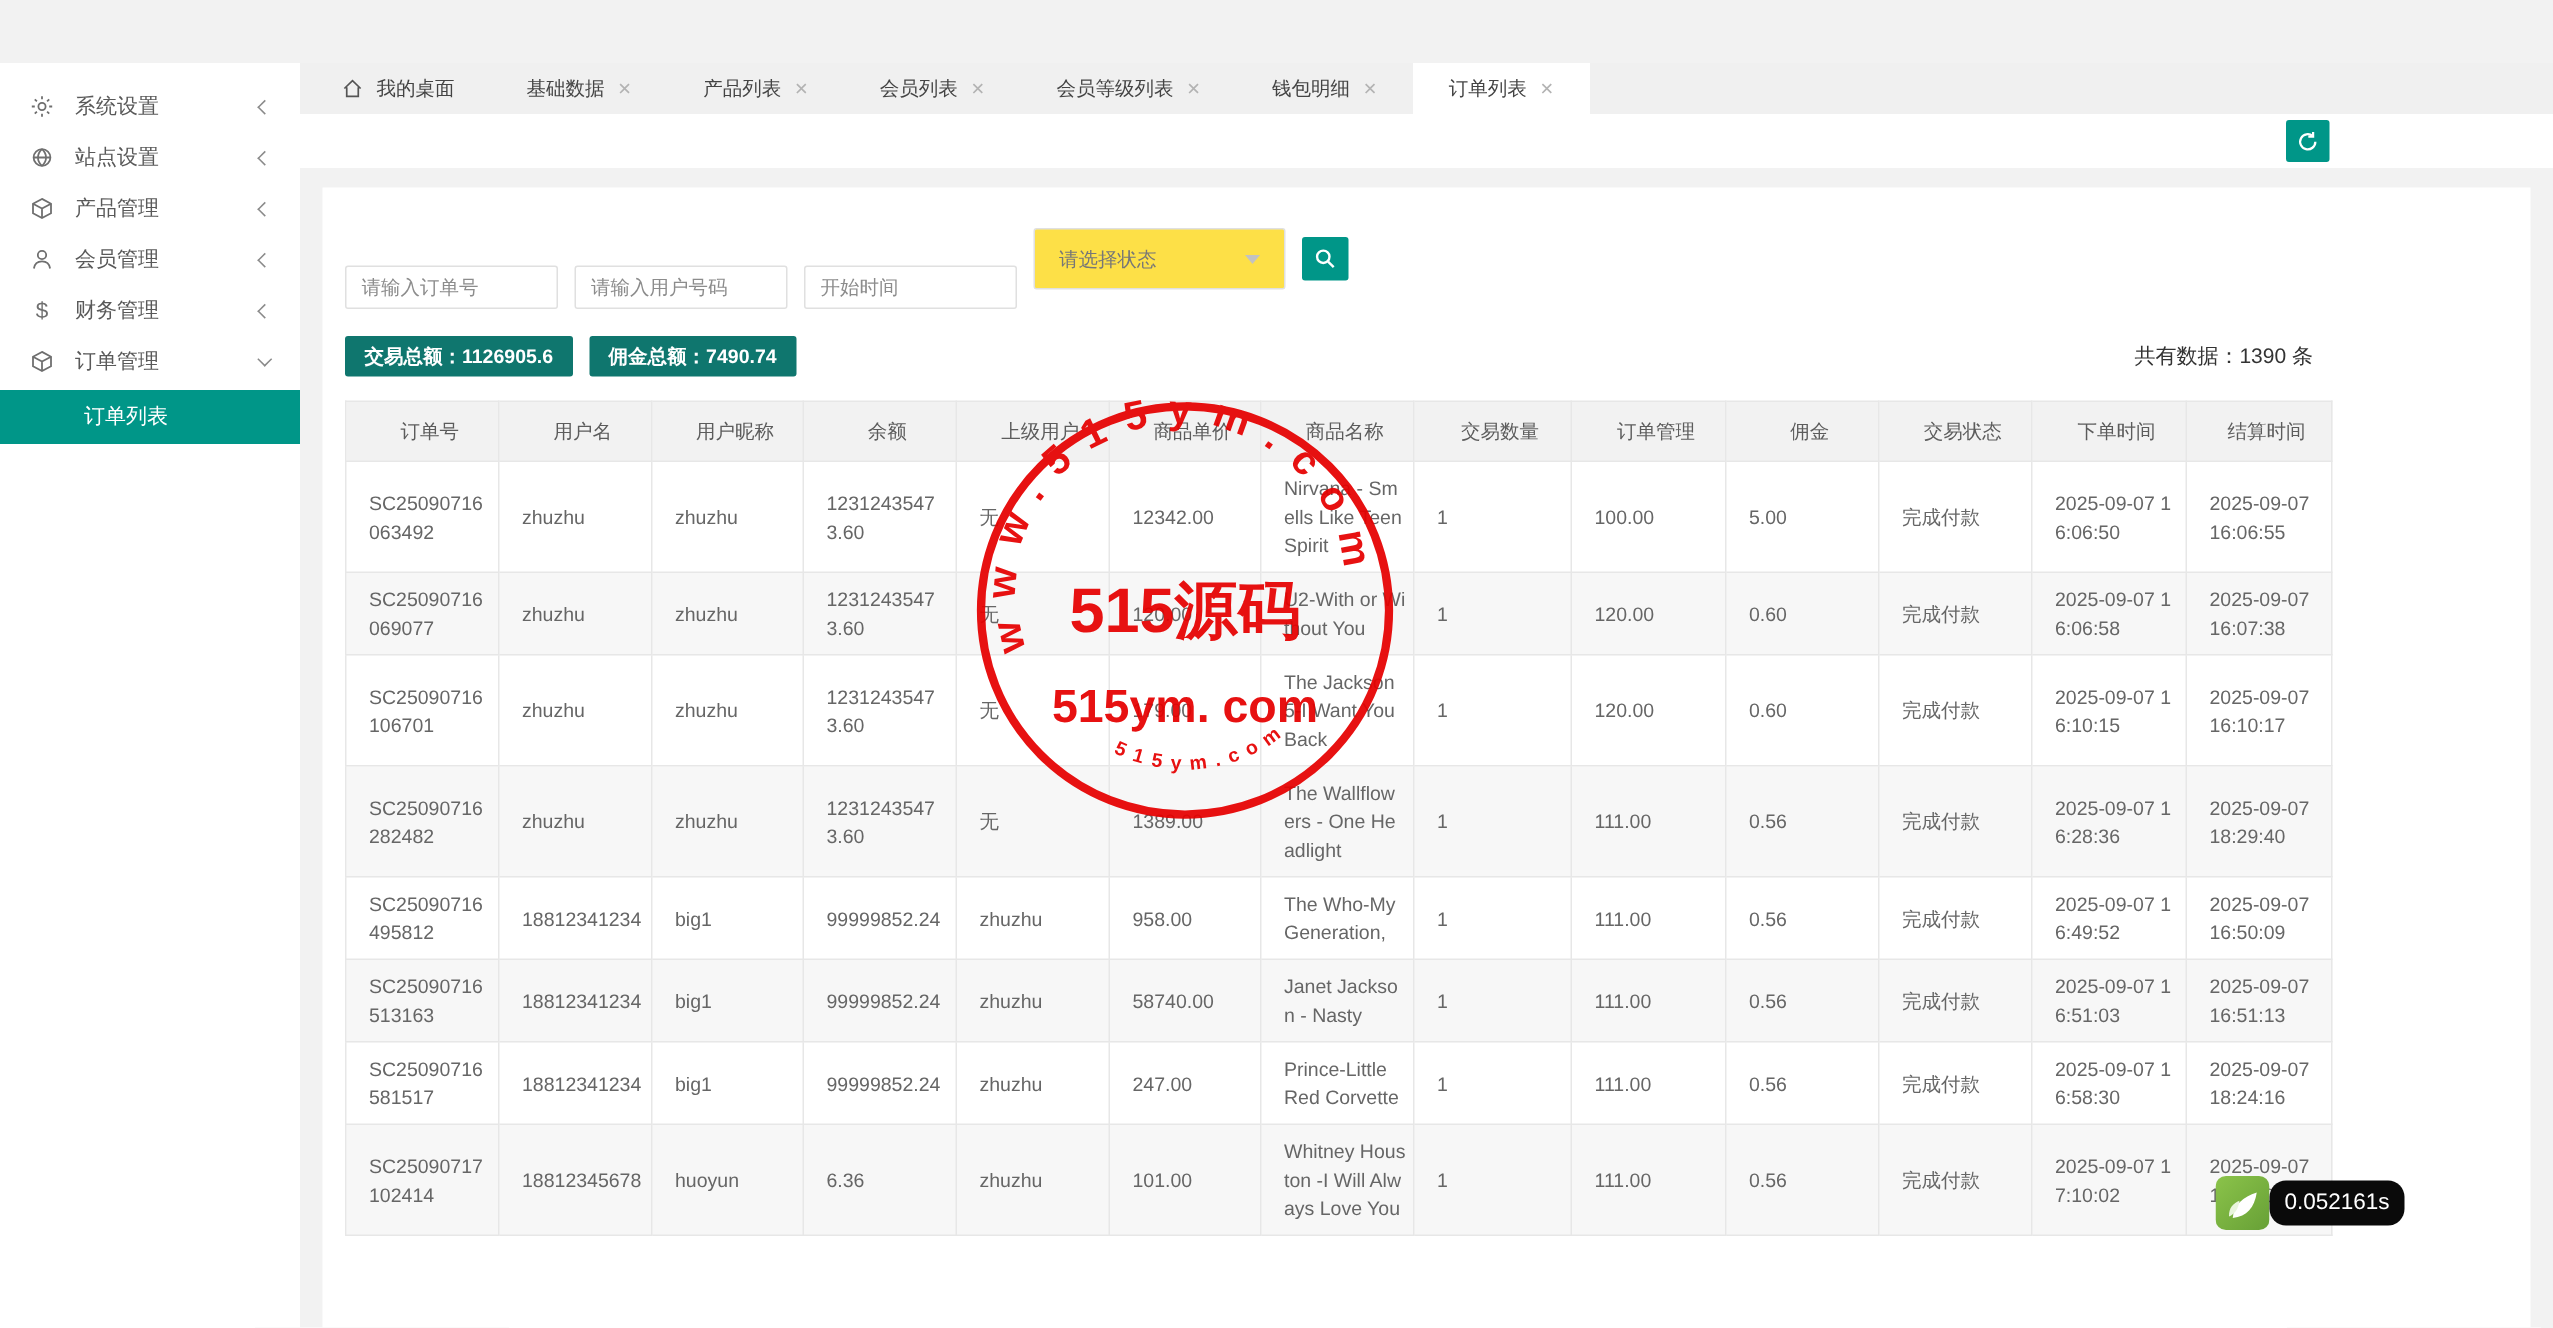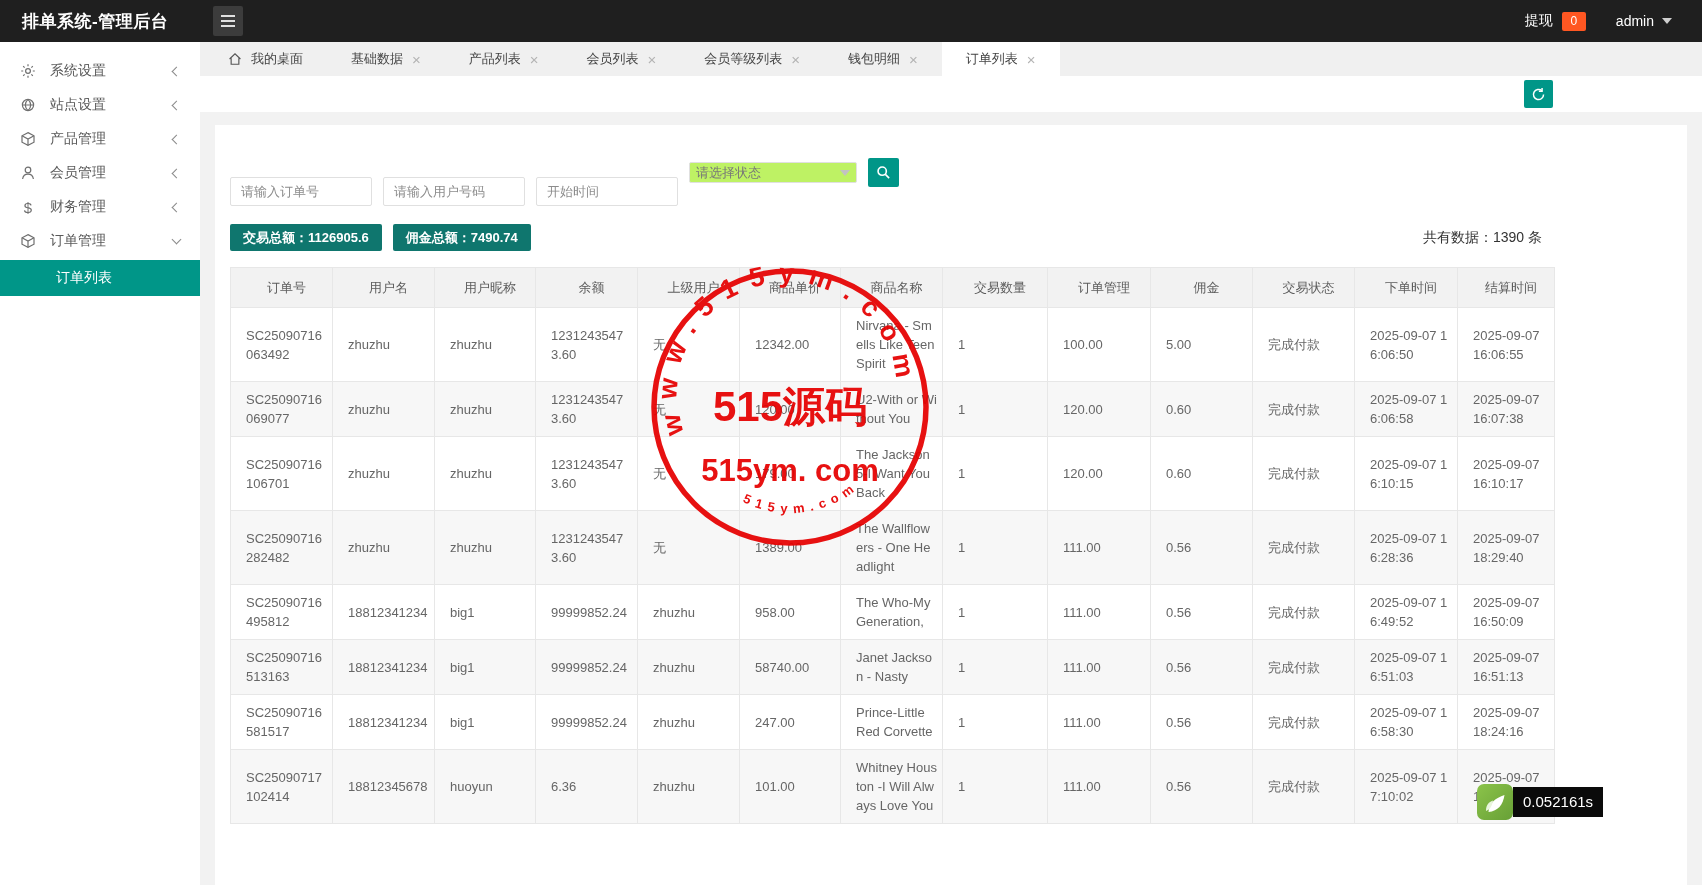--- a/index.html
+++ b/index.html
@@ -49,22 +49,22 @@
 
   .gap-strip { height:13px; flex:none; }
 
   .card { flex:1; margin:0 15px; background:#fff; padding:10px 15px 20px 15px; position:relative; }
 
   
   .filter-row { display:flex; align-items:center; gap:11px; margin:4px 0 18px 0; }
   .f-input { width:142px; height:29px; border:1px solid #e0e0e0; border-radius:2px; padding:0 10px; font-size:13px; color:#333;
     font-family:"Liberation Sans","DejaVu Sans",sans-serif; outline:none; background:#fff;margin-top:38px; }
   .f-input::placeholder { color:#8c8c8c; opacity:1; }
-  .f-select { width:168px; height:21px; border:1px solid #e0e0e0; border-radius:2px; padding:0 6px; font-size:13px; color:#777;
-    background:#bef264; display:flex; align-items:center; justify-content:space-between; cursor:pointer; }
+  .f-select { width:168px; height:41px; border:1px solid #e0e0e0; border-radius:2px; padding:0 16px; font-size:13px; color:#777;
+    background:#fde047; display:flex; align-items:center; justify-content:space-between; cursor:pointer; }
   .f-select .caret { width:0; height:0; border-left:5px solid transparent; border-right:5px solid transparent; border-top:6px solid #c2c2c2; }
   .search-btn { width:31px; height:29px; background:#009688; border:none; border-radius:2px; display:flex;
     align-items:center; justify-content:center; cursor:pointer; }
 
   
   .summary-row { display:flex; align-items:center; margin-bottom:16px; }
   .sum-badge { height:27px; line-height:27px; background:#0f766e; color:#fff; font-size:13px; font-weight:bold;
     padding:0 13px; border-radius:2px; margin-right:11px; cursor:default; }
   .count-text { margin-left:auto; color:#333; font-size:14px; padding-right:130px; }
 
@@ -74,43 +74,27 @@
     padding:10px 5px 10px 15px; border:1px solid #e7e7e7; line-height:19px; }
   table.orders td { color:#666; font-size:13px; padding:8px 5px 8px 15px; border:1px solid #e7e7e7;
     line-height:19px; word-break:break-all; vertical-align:middle; background:#fff; }
   table.orders tbody tr:nth-child(even) td { background:#f7f7f7; }
 
   
   .stamp { position:absolute; left:640px; top:257px; width:300px; height:300px; z-index:20; pointer-events:none; opacity:.93; }
 
   
   .debug-badge { position:absolute; left:1477px; top:784px; display:flex; align-items:center; z-index:30; cursor:pointer; }
-  .debug-time { background:#0a0a0a; color:#fff; font-size:15px; padding:5px 10px; line-height:20px; }
+  .debug-time { background:#0a0a0a; color:#fff; font-size:15px; padding:5px 10px; line-height:20px;border-radius:11px; }
 </style>
 </head>
 <body>
 
 <div class="viewport">
 
-  <header class="top-header">
-    <div class="app-title">排单系统-管理后台</div>
-    <button class="burger-btn">
-      <span class="burger-lines"></span>
-    </button>
-    <div class="header-right">
-      <span class="withdraw">
-        <span>提现</span>
-        <span class="withdraw-badge">0</span>
-      </span>
-      <span class="user-menu">
-        <span>admin</span>
-        <span class="caret-down"></span>
-      </span>
-    </div>
-  </header>
 
   <aside class="sidebar">
     <div class="side-item">
       <span class="side-icon">
         <svg width="16" height="16" viewBox="0 0 16 16" fill="none" stroke="#6f6f6f" stroke-width="1.2">
           <circle cx="8" cy="8" r="2.4"></circle>
             <path d="M8 1.2v2M8 12.8v2M1.2 8h2M12.8 8h2M3.2 3.2l1.4 1.4M11.4 11.4l1.4 1.4M12.8 3.2l-1.4 1.4M4.6 11.4l-1.4 1.4"></path>
         </svg>
       </span>
       <span class="side-label">系统设置</span>

